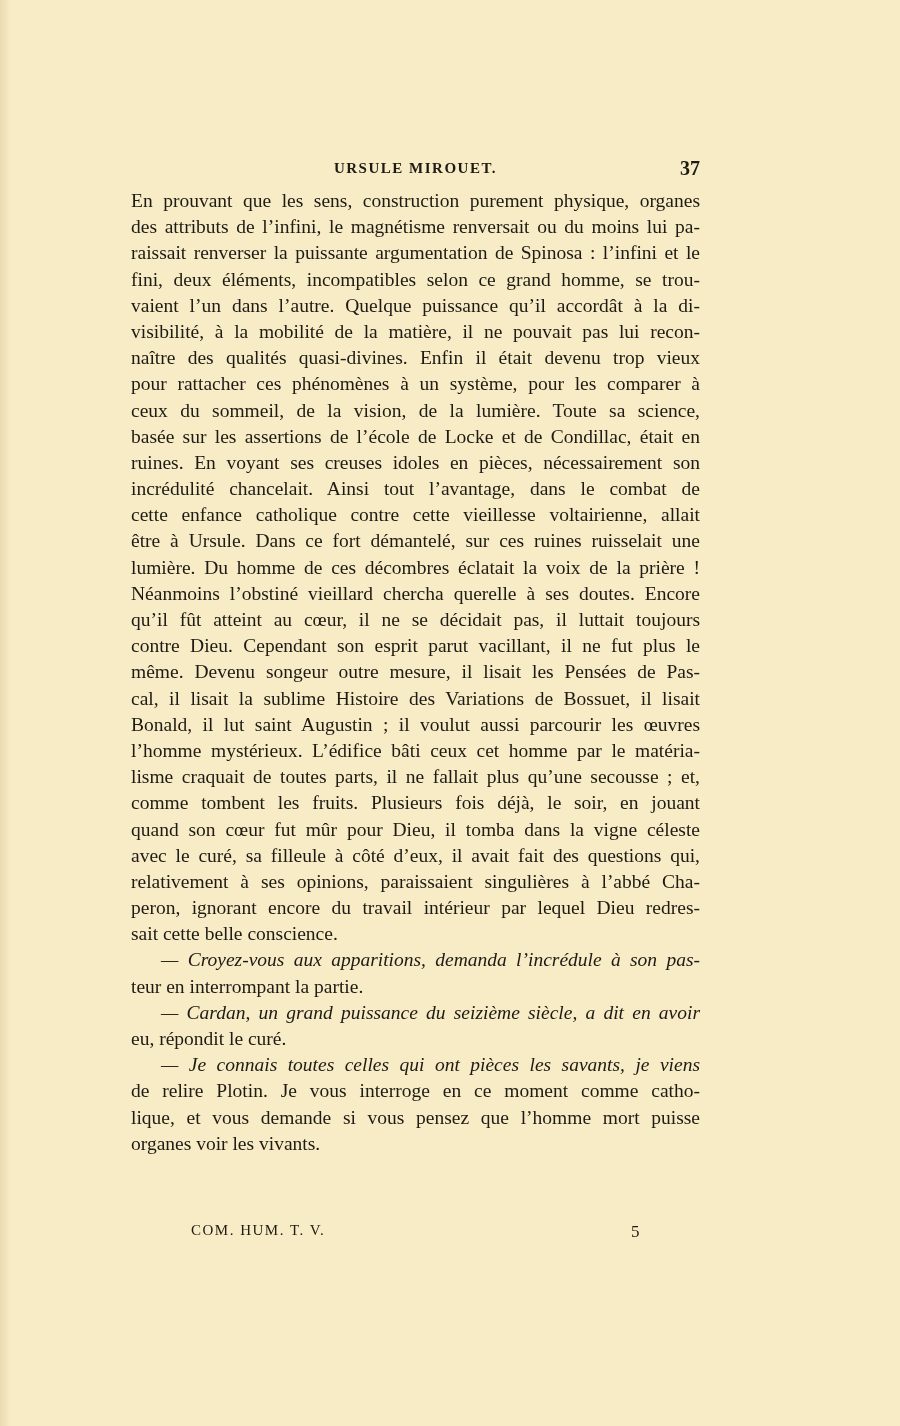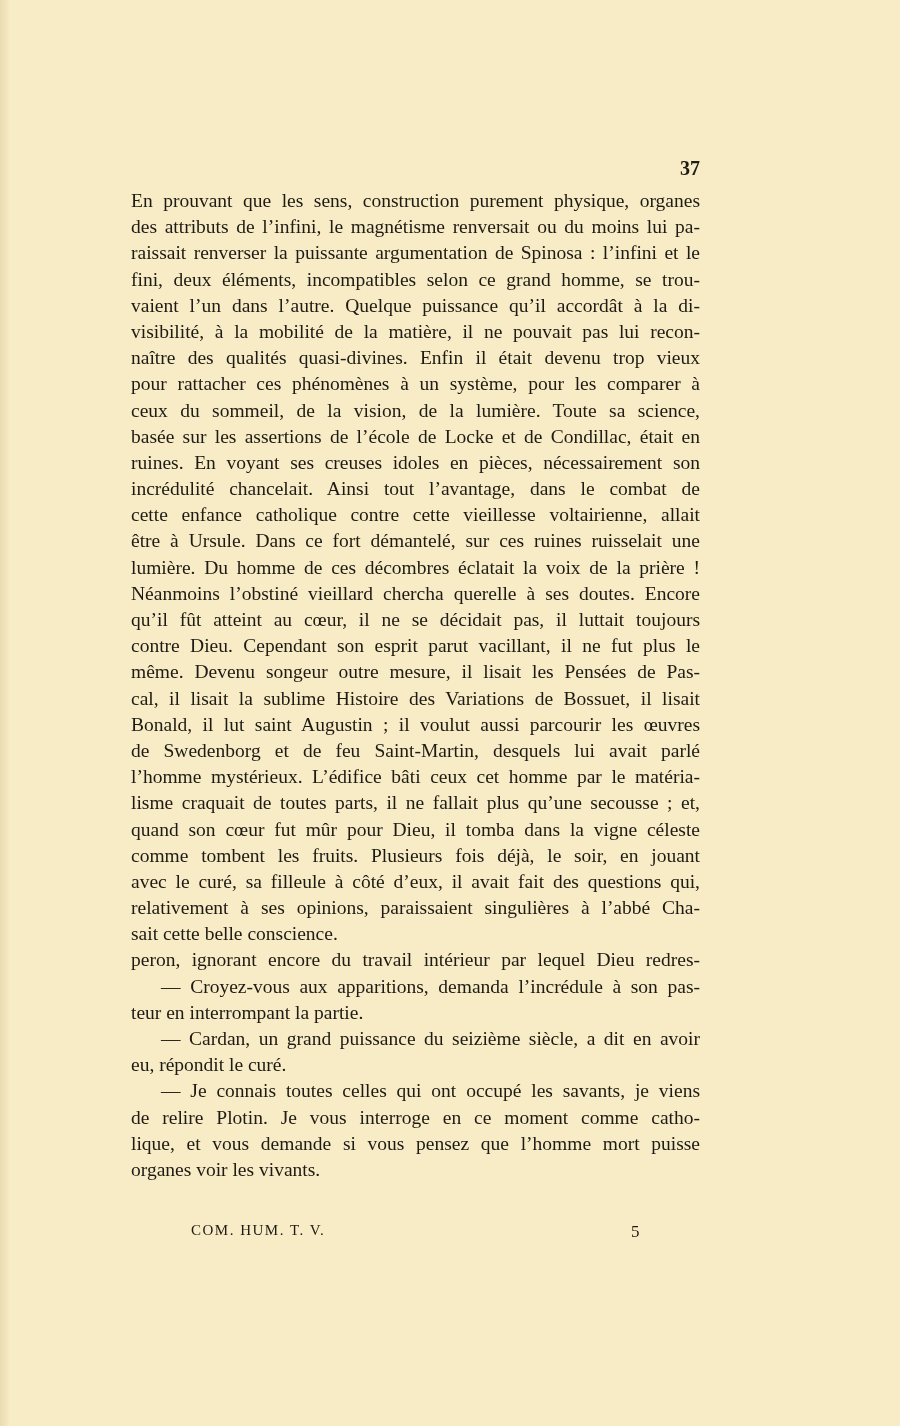--- a/index.html
+++ b/index.html
@@ -29,34 +29,35 @@
   .body-text {
     position: absolute; left: 131px; width: 569px; top: 188px;
     font-size: 19.5px; line-height: 26.2px;
   }
   .line {
     display: block; white-space: nowrap;
     text-align: justify; text-align-last: justify;
     height: 26.2px;
   }
   .line.last { text-align-last: left; }
-  .line.indent { padding-left: 30px; }
+  .line.indent { padding-left: 30px; font-style: italic; }
   .signature {
     position: absolute; left: 131px; width: 569px; top: 1222px; height: 24px;
     font-size: 15px;
   }
   .signature-mark { position: absolute; left: 60px; letter-spacing: 1.5px; }
   .signature-number { position: absolute; left: 500px; font-size: 17px; }
 </style>
 </head>
 <body>
 
 <div class="page-edge"></div>
 
 <div class="running-head">
+  <span class="running-title">URSULE MIROUET.</span>
   <span class="page-number">37</span>
 </div>
 
 <div class="body-text" id="body-text">
     <div>
       <span class="line">En prouvant que les sens, construction purement physique, organes</span>
       <span class="line">des attributs de l’infini, le magnétisme renversait ou du moins lui pa-</span>
       <span class="line">raissait renverser la puissante argumentation de Spinosa : l’infini et le</span>
       <span class="line">fini, deux éléments, incompatibles selon ce grand homme, se trou-</span>
       <span class="line">vaient l’un dans l’autre. Quelque puissance qu’il accordât à la di-</span>
@@ -69,40 +70,39 @@
       <span class="line">incrédulité chancelait. Ainsi tout l’avantage, dans le combat de</span>
       <span class="line">cette enfance catholique contre cette vieillesse voltairienne, allait</span>
       <span class="line">être à Ursule. Dans ce fort démantelé, sur ces ruines ruisselait une</span>
       <span class="line">lumière. Du homme de ces décombres éclatait la voix de la prière !</span>
       <span class="line">Néanmoins l’obstiné vieillard chercha querelle à ses doutes. Encore</span>
       <span class="line">qu’il fût atteint au cœur, il ne se décidait pas, il luttait toujours</span>
       <span class="line">contre Dieu. Cependant son esprit parut vacillant, il ne fut plus le</span>
       <span class="line">même. Devenu songeur outre mesure, il lisait les Pensées de Pas-</span>
       <span class="line">cal, il lisait la sublime Histoire des Variations de Bossuet, il lisait</span>
       <span class="line">Bonald, il lut saint Augustin ; il voulut aussi parcourir les œuvres</span>
-      <span class="line">de Swedenborg et de feu Saint-Martin, desquels lui avait parlé</span>
       <span class="line">l’homme mystérieux. L’édifice bâti ceux cet homme par le matéria-</span>
       <span class="line">lisme craquait de toutes parts, il ne fallait plus qu’une secousse ; et,</span>
+      <span class="line">comme tombent les fruits. Plusieurs fois déjà, le soir, en jouant</span>
       <span class="line">quand son cœur fut mûr pour Dieu, il tomba dans la vigne céleste</span>
-      <span class="line">comme tombent les fruits. Plusieurs fois déjà, le soir, en jouant</span>
       <span class="line">avec le curé, sa filleule à côté d’eux, il avait fait des questions qui,</span>
       <span class="line">relativement à ses opinions, paraissaient singulières à l’abbé Cha-</span>
+      <span class="line">peron, ignorant encore du travail intérieur par lequel Dieu redres-</span>
       <span class="line last">sait cette belle conscience.</span>
-      <span class="line">peron, ignorant encore du travail intérieur par lequel Dieu redres-</span>
     </div>
     <div>
       <span class="line indent">— Croyez-vous aux apparitions, demanda l’incrédule à son pas-</span>
       <span class="line last">teur en interrompant la partie.</span>
     </div>
     <div>
       <span class="line indent">— Cardan, un grand puissance du seizième siècle, a dit en avoir</span>
       <span class="line last">eu, répondit le curé.</span>
     </div>
     <div>
-      <span class="line indent">— Je connais toutes celles qui ont occupé les savants, je viens</span>
+      <span class="line indent">— Je connais toutes celles qui ont pièces les savants, je viens</span>
       <span class="line">de relire Plotin. Je vous interroge en ce moment comme catho-</span>
       <span class="line">lique, et vous demande si vous pensez que l’homme mort puisse</span>
       <span class="line last">organes voir les vivants.</span>
     </div>
   </div>
 
 <div class="signature">
   <span class="signature-mark">COM. HUM. T. V.</span>
   <span class="signature-number">5</span>
 </div>

